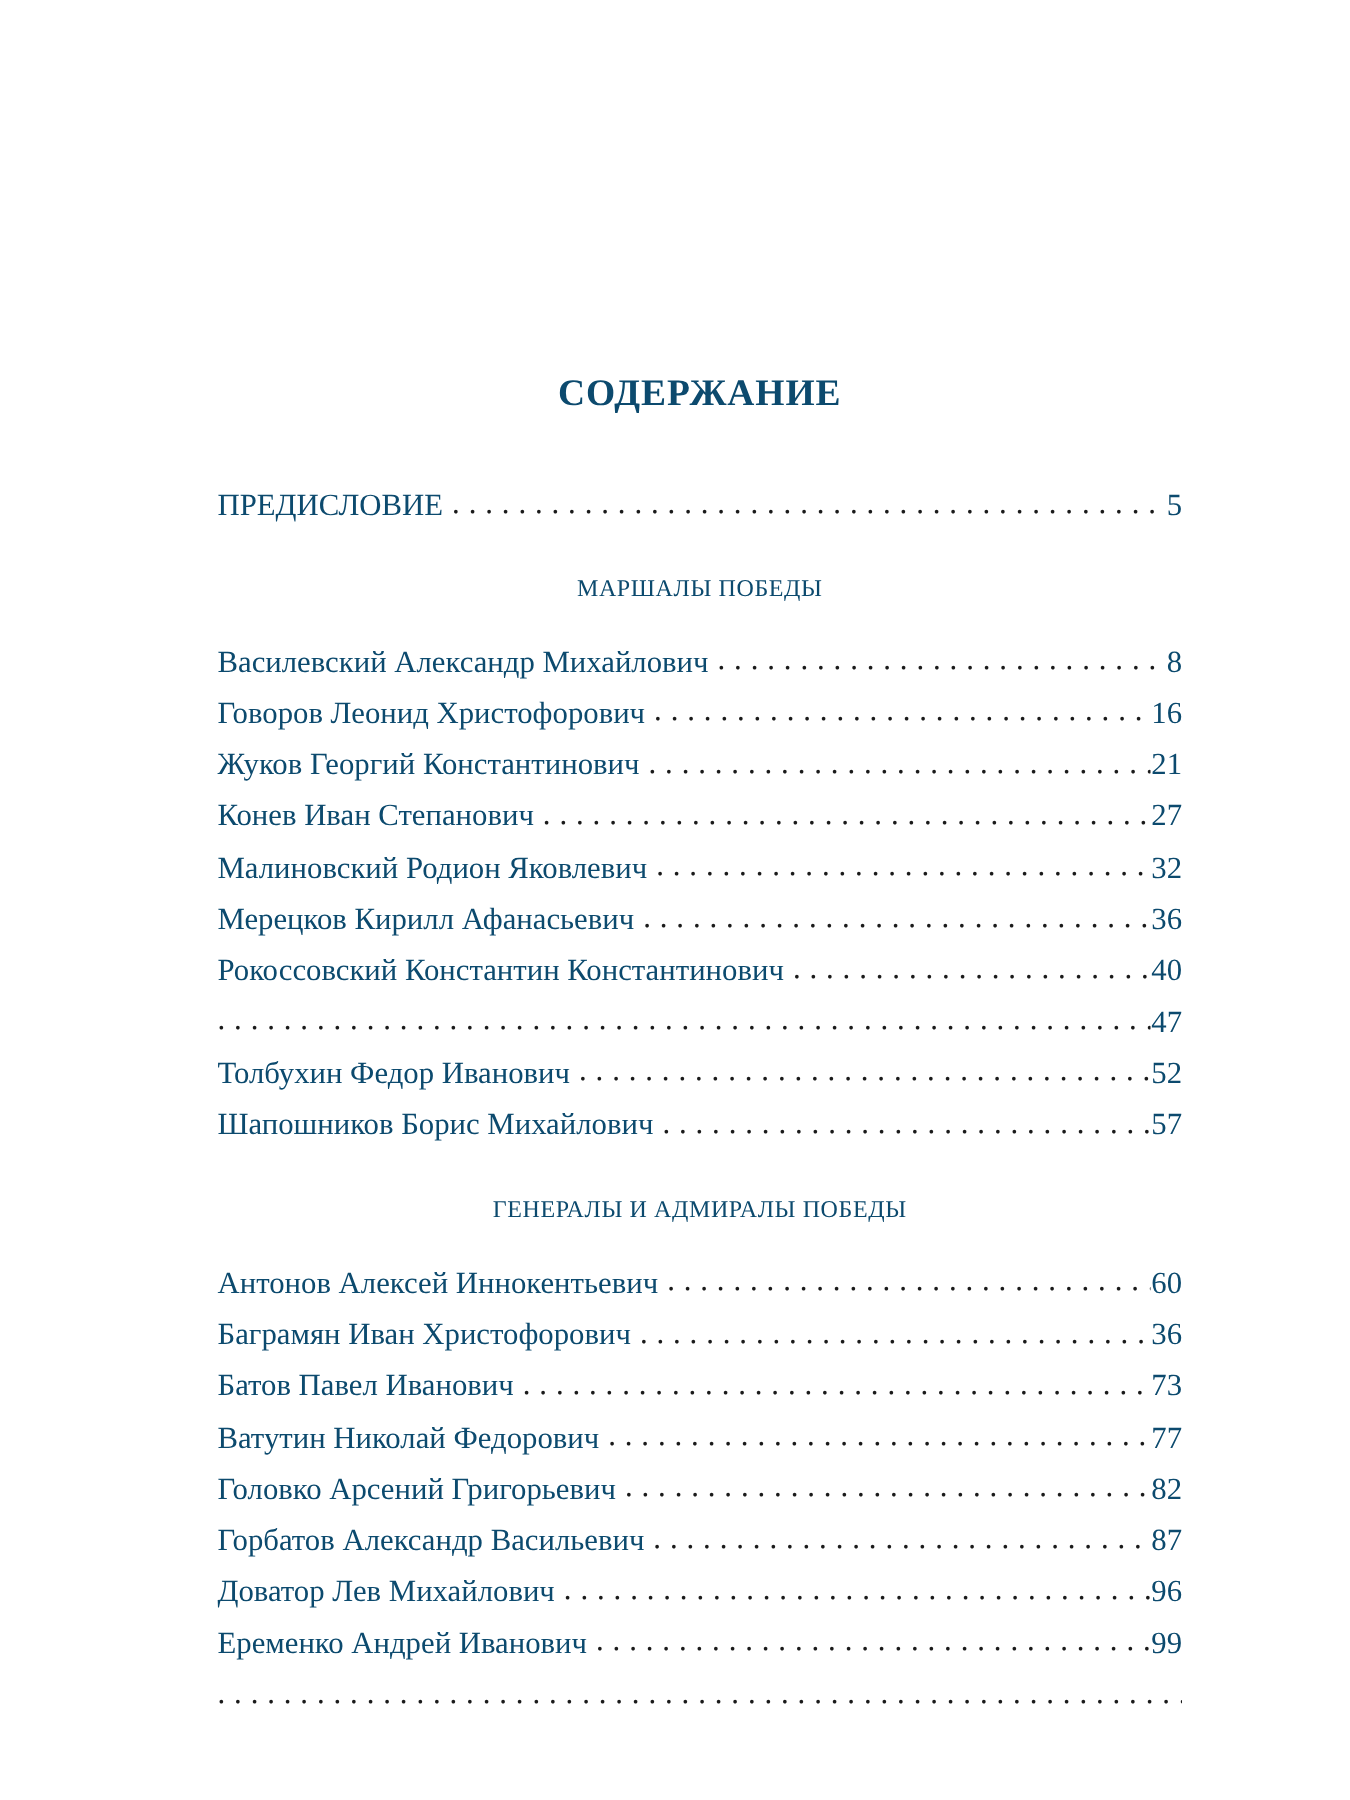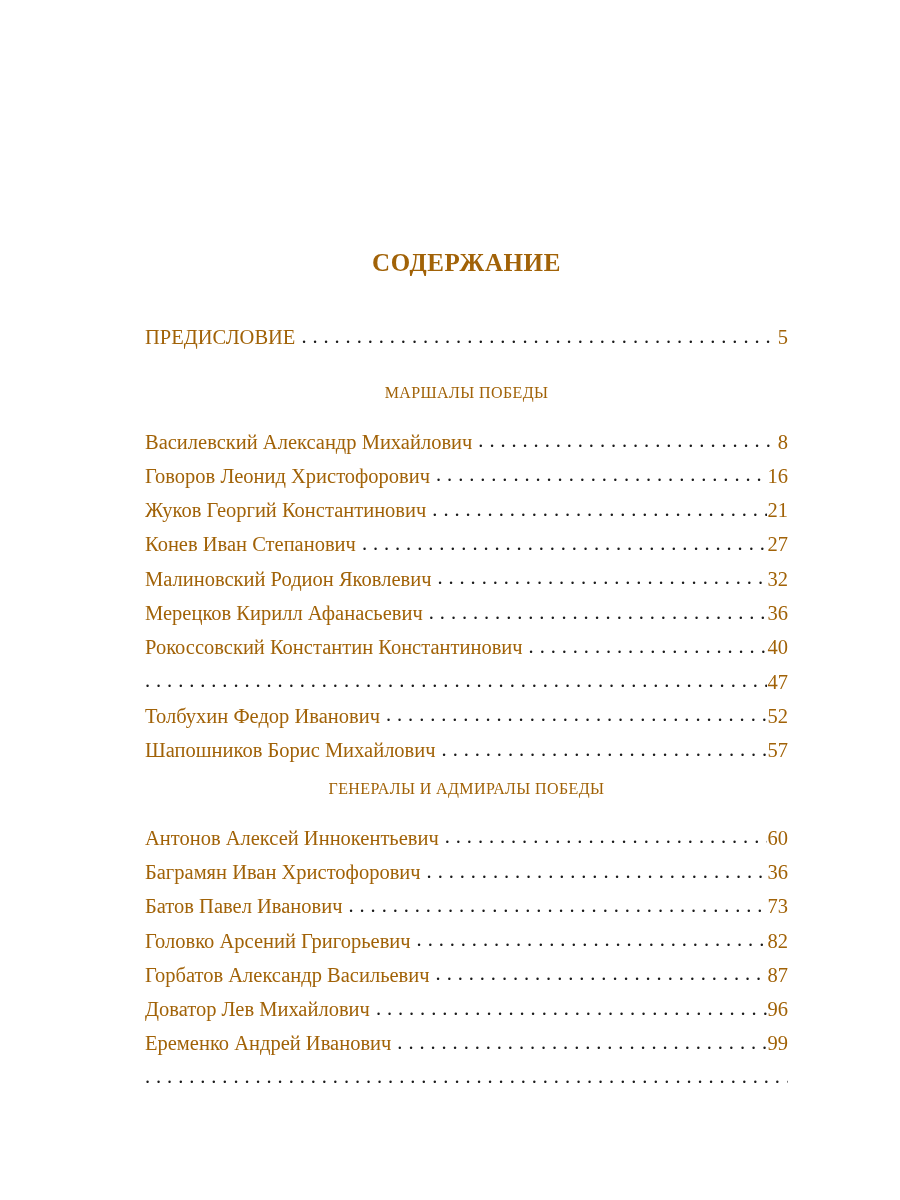--- a/index.html
+++ b/index.html
@@ -10,21 +10,21 @@
   }
 
   .page {
     position: relative;
     width: 900px;
     height: 1200px;
     background: #ffffff;
     margin: 0 auto;
     overflow: hidden;
     font-family: "Liberation Serif", "DejaVu Serif", serif;
-    color: #a16207;
+    color: #0c4a6e;
     -webkit-font-smoothing: antialiased;
   }
 
   
   .content {
     position: absolute;
     left: 145px;
     top: 0;
     width: 643px;
   }
@@ -81,21 +81,21 @@
   .row .page-no {
     flex: 0 0 auto;
     text-align: right;
     padding-left: 1px;
   }
 
   
   .preface-row { margin-top: 52px; }
   .head-marshals { margin-top: 37px; }
   .list-marshals { margin-top: 31px; }
-  .head-generals { margin-top: 20px; }
+  .head-generals { margin-top: 38px; }
   .list-generals { margin-top: 31px; }
 
   .row + .row { margin-top: 13.8px; }
 </style>
 </head>
 <body>
 
 <div class="page">
   <div class="content">
 
@@ -173,20 +173,25 @@
         <span class="label">Баграмян Иван Христофорович</span>
         <span class="leader"></span>
         <span class="page-no">36</span>
       </div>
       <div class="row">
         <span class="label">Батов Павел Иванович</span>
         <span class="leader"></span>
         <span class="page-no">73</span>
       </div>
       <div class="row">
+        <span class="label">Ватутин Николай Федорович</span>
+        <span class="leader"></span>
+        <span class="page-no">77</span>
+      </div>
+      <div class="row">
         <span class="label">Головко Арсений Григорьевич</span>
         <span class="leader"></span>
         <span class="page-no">82</span>
       </div>
       <div class="row">
         <span class="label">Горбатов Александр Васильевич</span>
         <span class="leader"></span>
         <span class="page-no">87</span>
       </div>
       <div class="row">

